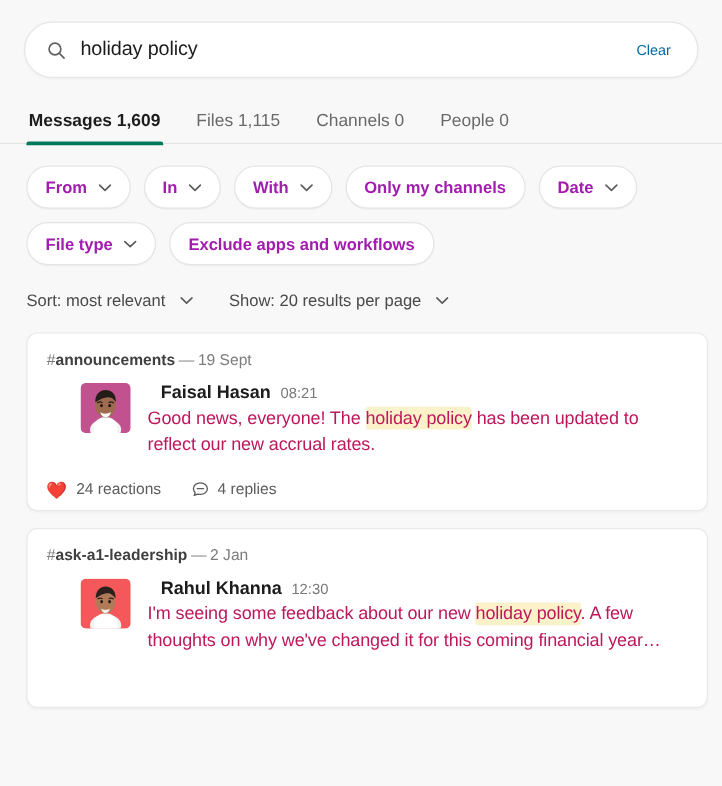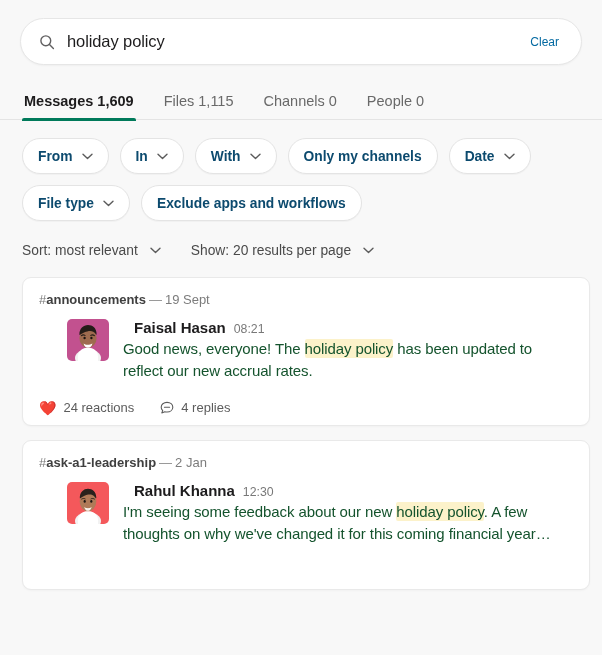--- a/index.html
+++ b/index.html
@@ -110,21 +110,21 @@
     height: 36px;
     background: #ffffff;
     border: 1px solid #e4e4e4;
     border-radius: 18px;
     display: inline-flex;
     align-items: center;
     gap: 9px;
     padding: 0 15px;
     font-size: 13.8px;
     font-weight: bold;
-    color: #0c4a6e;
+    color: #a21caf;
     cursor: pointer;
     box-shadow: 0 1px 1px rgba(0,0,0,0.03);
     white-space: nowrap;
   }
   .chev {
     width: 11px; height: 7px;
     display: block;
     flex: 0 0 11px;
     color: #5c5c5c;
   }
@@ -198,21 +198,21 @@
     font-weight: bold;
     color: #1d1c1d;
   }
   .time {
     font-size: 12.3px;
     color: #787878;
   }
   .msg-text {
     font-size: 15px;
     line-height: 1.47;
-    color: #14532d;
+    color: #be185d;
     letter-spacing: -0.1px;
   }
   .hl {
     background: #fcf2ca;
     border-radius: 2px;
     padding: 1px 0;
   }
 
   .card-foot {
     display: flex;

